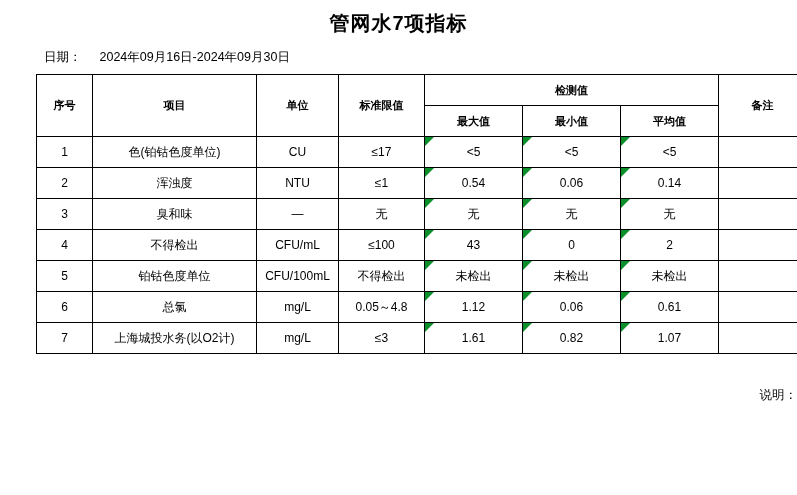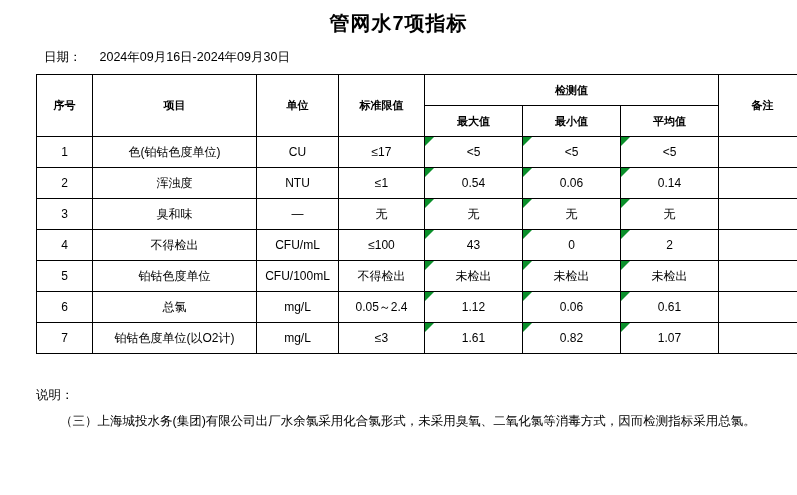--- a/index.html
+++ b/index.html
@@ -84,20 +84,21 @@
     width: 0;
     height: 0;
     border-top: 9px solid #0a8f2a;
     border-right: 9px solid transparent;
   }
   .notes {
     margin-left: 36px;
     margin-top: 30px;
     font-size: 12.5px;
     line-height: 1.9;
+    text-align: right;
   }
   .notes .note-title {
     margin-bottom: 2px;
   }
   .notes p {
     margin: 0;
     text-indent: 0;
   }
   .notes .indent {
     text-indent: 24px;
@@ -189,37 +190,36 @@
         <td class="left">不得检出</td>
         <td class="mark">未检出</td>
         <td class="mark">未检出</td>
         <td class="mark">未检出</td>
         <td></td>
       </tr>
       <tr>
         <td>6</td>
         <td class="left">总氯</td>
         <td class="left">mg/L</td>
-        <td class="left">0.05～2.4</td>
+        <td class="left">0.05～4.8</td>
         <td class="mark">1.12</td>
         <td class="mark">0.06</td>
         <td class="mark">0.61</td>
         <td></td>
       </tr>
       <tr>
         <td>7</td>
-        <td class="left">铂钴色度单位(以O2计)</td>
+        <td class="left">上海城投水务(以O2计)</td>
         <td class="left">mg/L</td>
         <td class="left">≤3</td>
         <td class="mark">1.61</td>
         <td class="mark">0.82</td>
         <td class="mark">1.07</td>
         <td></td>
       </tr>
     </tbody>
   </table>
 
   <div class="notes">
     <p class="note-title">说明：</p>
-    <p class="indent">（三）上海城投水务(集团)有限公司出厂水余氯采用化合氯形式，未采用臭氧、二氧化氯等消毒方式，因而检测指标采用总氯。</p>
   </div>
 
 </div>
 
 </body></html>

